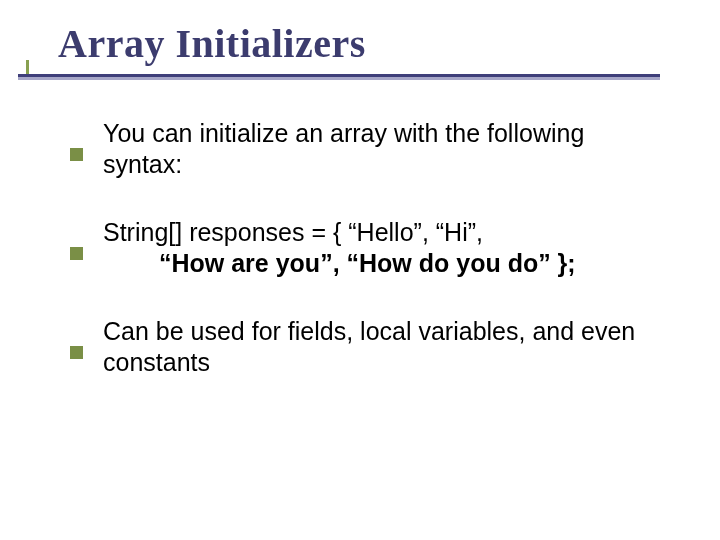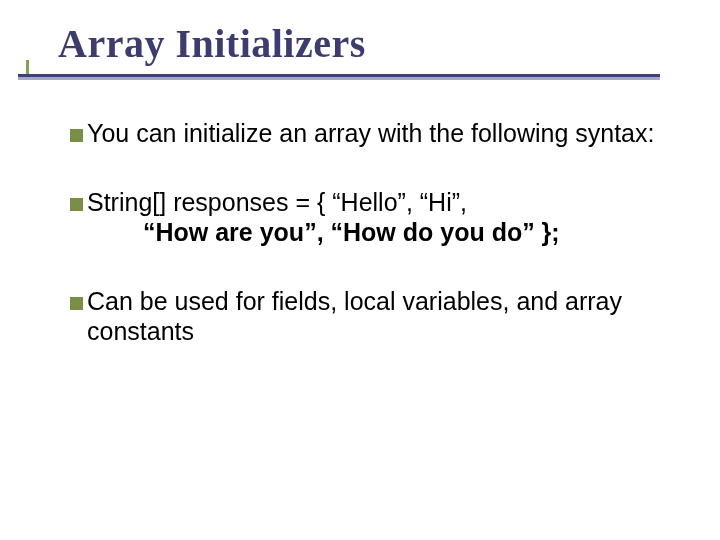--- a/index.html
+++ b/index.html
@@ -57,22 +57,22 @@
     position: absolute;
     left: 70px;
     right: 60px;
     top: 118px;
     font-size: 25px;
     line-height: 1.22;
     color: #000;
   }
   .item {
     display: flex;
-    align-items: flex-start;
-    gap: 4px;
+    align-items: center;
+    gap: 20px;
     margin-bottom: 38px;
   }
   .bullet {
     flex: none;
     width: 13px;
     height: 13px;
     background: #7a8f46;
     margin-top: 11px;
   }
   .item-text {
@@ -109,17 +109,17 @@
     <div class="item">
       <div class="bullet"></div>
       <div class="item-text">
         <div>String[] responses = { “Hello”, “Hi”,</div>
         <div class="code-indent">“How are you”, “How do you do” };</div>
       </div>
     </div>
 
     <div class="item">
       <div class="bullet"></div>
-      <div class="item-text">Can be used for fields, local variables, and array constants</div>
+      <div class="item-text">Can be used for fields, local variables, and even constants</div>
     </div>
 
   </div>
 </div>
 
 </body></html>

